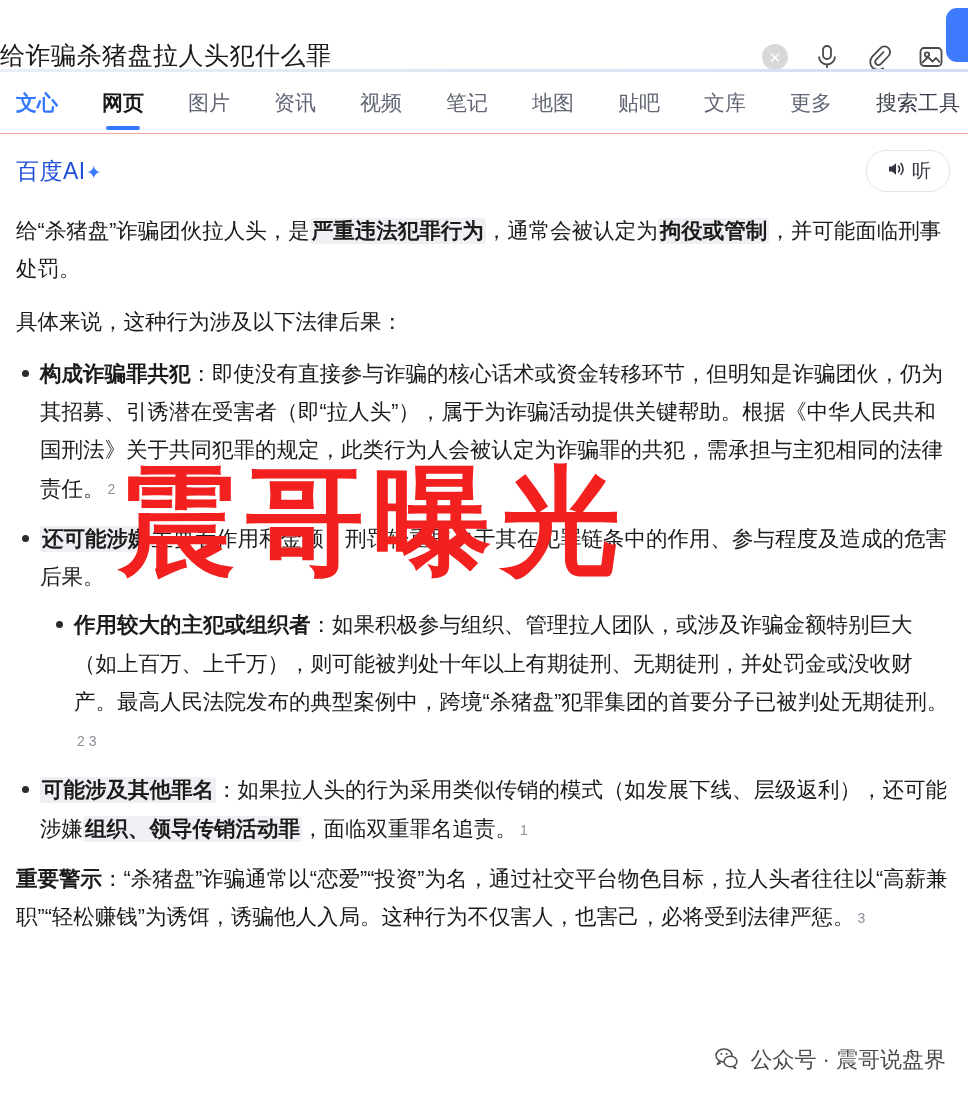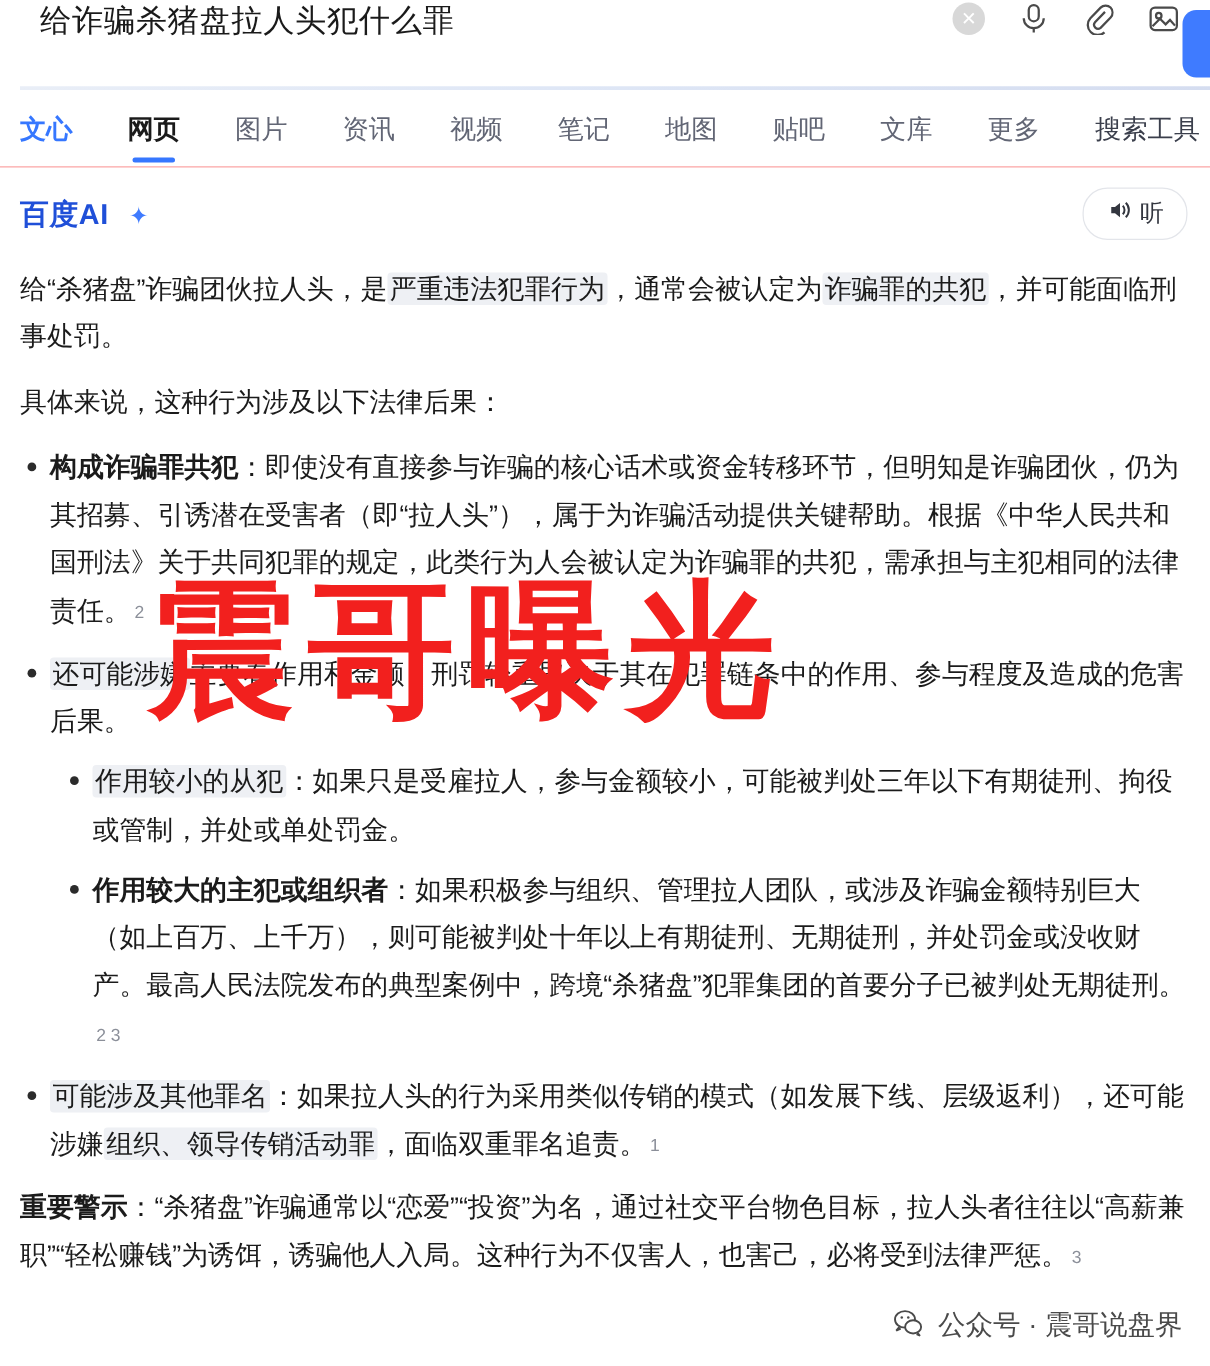--- a/index.html
+++ b/index.html
@@ -14,24 +14,23 @@
     position: relative;
     width: 968px; height: 1093px;
     background: #fff;
   }
 
   
   .searchbar {
     position: relative;
     height: 72px;
     display: flex;
-    align-items: flex-start;
-    padding: 0 14px 0 16px;
+    align-items: flex-end;
+    padding: 0 14px 0 0;
     background: #fff;
-    margin-left: 16px;
   }
   .search-text {
     flex: 1;
     font-size: 25px;
     color: #1a1a1a;
     letter-spacing: 0.5px;
     white-space: nowrap;
     overflow: hidden;
   }
   .search-icons {
@@ -107,26 +106,26 @@
 
   
   .ai-header {
     display: flex;
     align-items: center;
     justify-content: space-between;
     padding: 16px 18px 6px 16px;
   }
   .ai-brand {
     font-size: 23px;
-    font-weight: bold;
+    font-weight: normal;
     color: #1f4fd8;
     letter-spacing: 0.5px;
     display: flex;
     align-items: baseline;
-    gap: 16px;
+    gap: 0;
   }
   .ai-brand .sparkle { color: #3f7bff; font-size: 19px; }
   .listen-btn {
     display: flex;
     align-items: center;
     gap: 7px;
     border: 1px solid #e3e5ea;
     border-radius: 20px;
     padding: 7px 18px;
     font-size: 19px;
@@ -140,21 +139,21 @@
     font-size: 21.5px;
     line-height: 1.78;
     color: #1b1b1b;
   }
   .answer p { margin: 10px 0 14px 0; }
   .answer .bold { font-weight: bold; text-align: center; }
   .hl {
     background: #eef0f4;
     border-radius: 3px;
     padding: 1px 2px;
-    font-weight: normal;
+    font-weight: bold;
   }
   ul.lv1 {
     margin: 4px 0 6px 0;
     padding-left: 24px;
     list-style: none;
   }
   ul.lv1 > li {
     position: relative;
     margin: 12px 0;
   }
@@ -284,37 +283,34 @@
           <path d="M15.6 4.2a8 8 0 0 1 0 11.6"></path>
         </svg>
       </span>
       <span>听</span>
     </div>
   </div>
 
   <div class="answer">
 
     <p>
-      <span>给“杀猪盘”诈骗团伙拉人头，是</span><span class="hl">严重违法犯罪行为</span><span>，通常会被认定为</span><span class="hl">诈骗罪的共犯</span><span>，并可能面临刑事处罚。</span>
+      <span>给“杀猪盘”诈骗团伙拉人头，是</span><span class="hl">严重违法犯罪行为</span><span>，通常会被认定为</span><span class="hl">拘役或管制</span><span>，并可能面临刑事处罚。</span>
     </p>
 
     <p>具体来说，这种行为涉及以下法律后果：</p>
 
     <ul class="lv1">
 
       <li>
         <span class="bold">构成诈骗罪共犯</span><span>：即使没有直接参与诈骗的核心话术或资金转移环节，但明知是诈骗团伙，仍为其招募、引诱潜在受害者（即“拉人头”），属于为诈骗活动提供关键帮助。根据《中华人民共和国刑法》关于共同犯罪的规定，此类行为人会被认定为诈骗罪的共犯，需承担与主犯相同的法律责任。</span><span class="ref">2</span>
       </li>
 
       <li>
         <span class="hl">还可能涉嫌</span><span>主要看作用和金额：刑罚轻重取决于其在犯罪链条中的作用、参与程度及造成的危害后果。</span>
         <ul class="lv2">
-          <li>
-            <span class="hl">作用较小的从犯</span><span>：如果只是受雇拉人，参与金额较小，可能被判处三年以下有期徒刑、拘役或管制，并处或单处罚金。</span>
-          </li>
           <li>
             <span class="bold">作用较大的主犯或组织者</span><span>：如果积极参与组织、管理拉人团队，或涉及诈骗金额特别巨大（如上百万、上千万），则可能被判处十年以上有期徒刑、无期徒刑，并处罚金或没收财产。最高人民法院发布的典型案例中，跨境“杀猪盘”犯罪集团的首要分子已被判处无期徒刑。</span><span class="ref">2   3</span>
           </li>
         </ul>
       </li>
 
       <li>
         <span class="hl">可能涉及其他罪名</span><span>：如果拉人头的行为采用类似传销的模式（如发展下线、层级返利），还可能涉嫌</span><span class="hl">组织、领导传销活动罪</span><span>，面临双重罪名追责。</span><span class="ref">1</span>
       </li>
 

